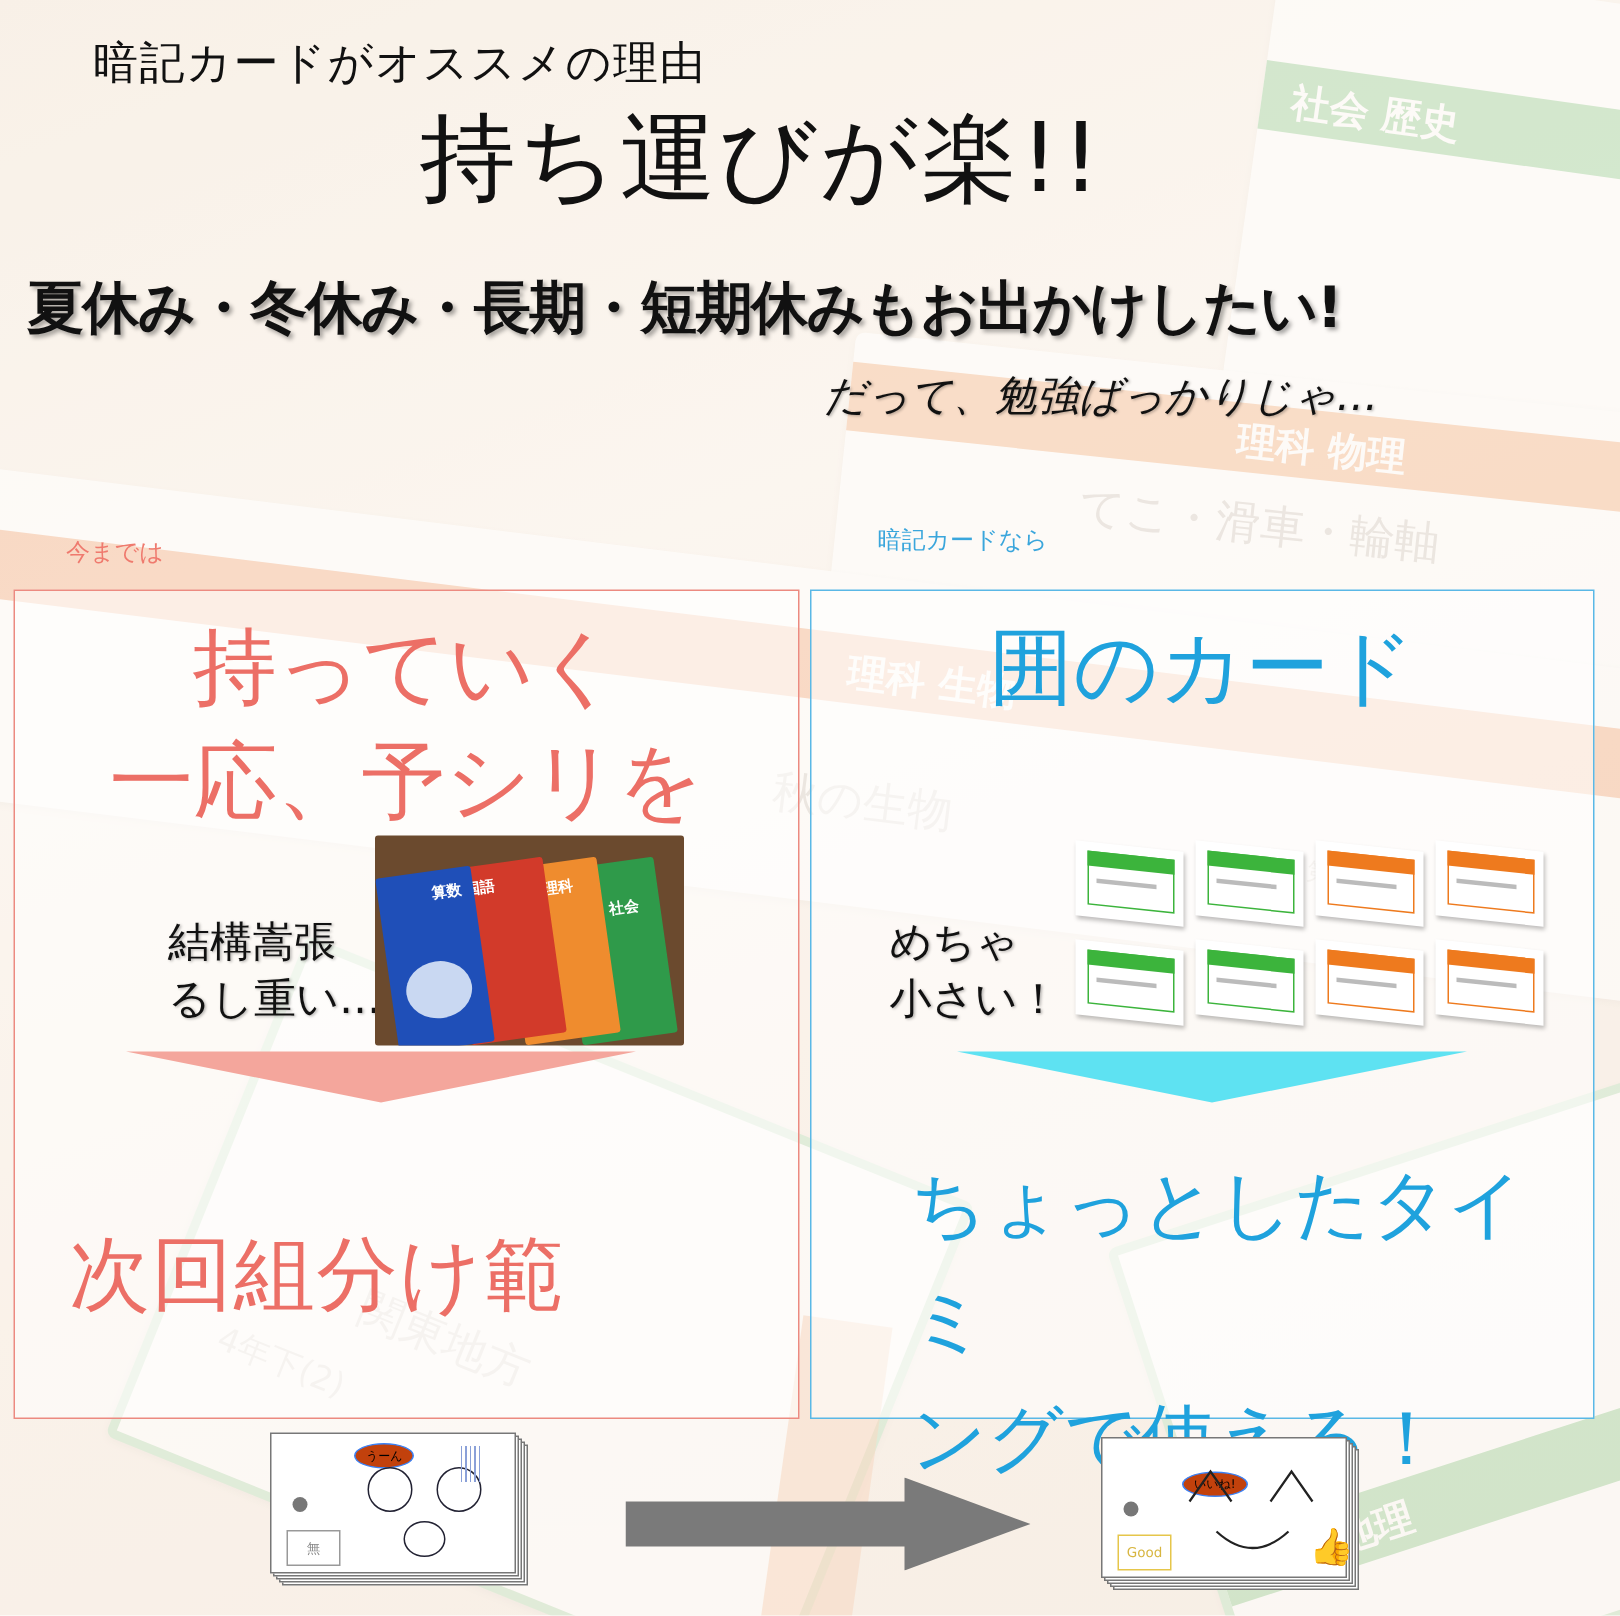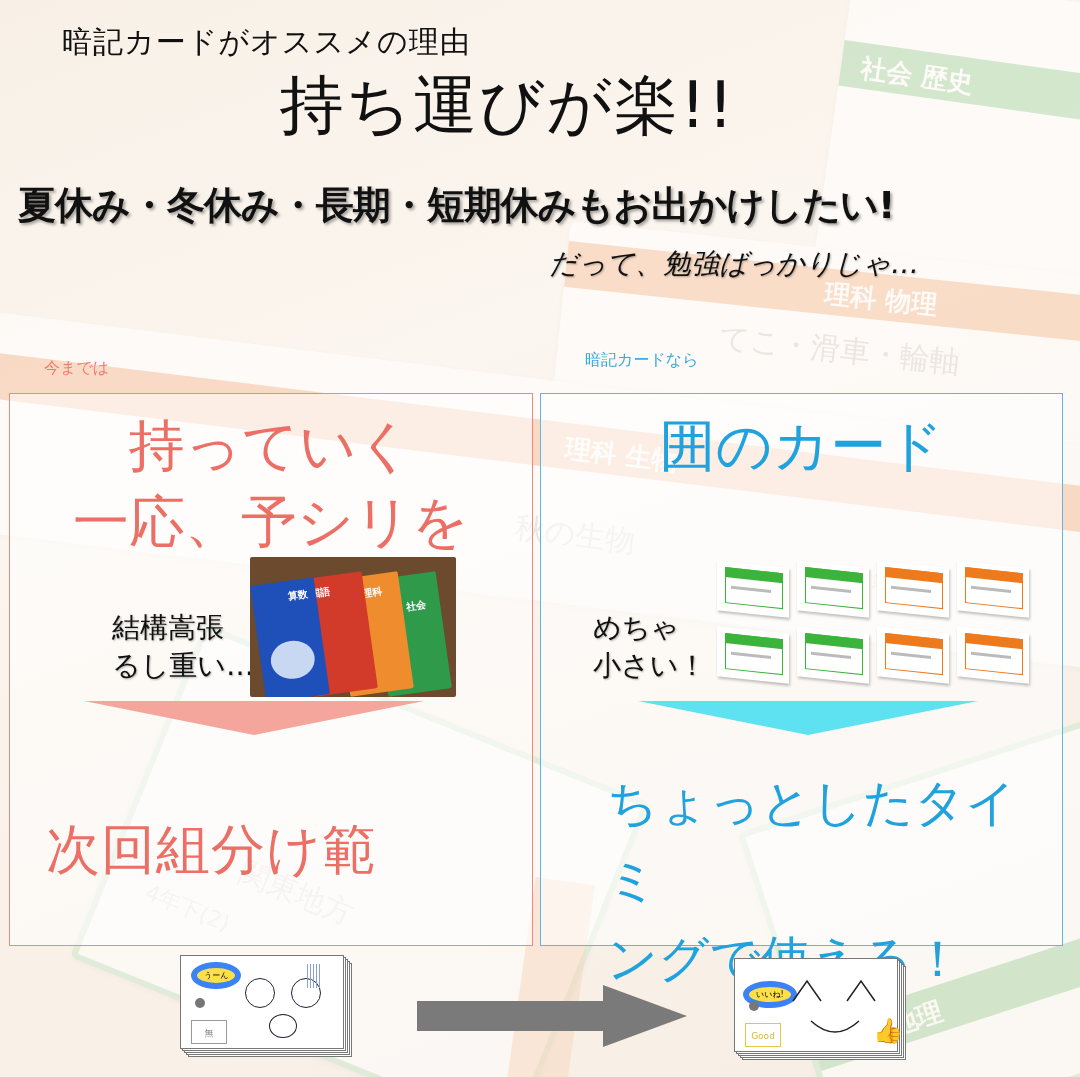--- a/index.html
+++ b/index.html
@@ -47,21 +47,21 @@
   .right-big { position: absolute; left: 66px; top: 370px; width: 420px; font-size: 50px; line-height: 78px; color: #1fa2dd; }
 
   .mini-grid { position: absolute; left: 176px; top: 170px; width: 320px; display: grid; grid-template-columns: repeat(4, 72px); gap: 16px 8px; }
   .mini { position: relative; width: 72px; height: 50px; background: #fff; box-shadow: 1px 2px 3px rgba(0,0,0,0.25); transform: skewY(6deg); }
   .mini .m-bar { position: absolute; left: 8px; right: 6px; top: 6px; height: 10px; }
   .mini .m-box { position: absolute; left: 8px; right: 6px; top: 6px; bottom: 8px; border: 1.5px solid; }
   .mini .m-tx { position: absolute; left: 14px; top: 24px; width: 40px; height: 3px; background: #bbb; }
 
   .deck { position: absolute; width: 172px; height: 102px; }
   .deck .sheet { position: absolute; width: 164px; height: 94px; background: #fff; border: 1px solid #777; }
-  .bubble { position: absolute; font-size: 8px; border: 6px solid #3b82f6; border-radius: 50%; padding: 2px 7px; background: #fde047; }
+  .bubble { position: absolute; font-size: 8px; border: 1px solid #3b82f6; border-radius: 50%; padding: 2px 7px; background: #c2410c; margin-left: 45px; }
   .dot { position: absolute; width: 10px; height: 10px; border-radius: 50%; background: #777; }
   .circ { position: absolute; border: 1.5px solid #223; border-radius: 50%; }
   .tagbox { position: absolute; font-size: 9px; text-align: center; line-height: 24px; }
 
   .big-arrow { position: absolute; left: 417px; top: 985px; }
 </style>
 </head>
 <body>
 
 <div class="canvas">

